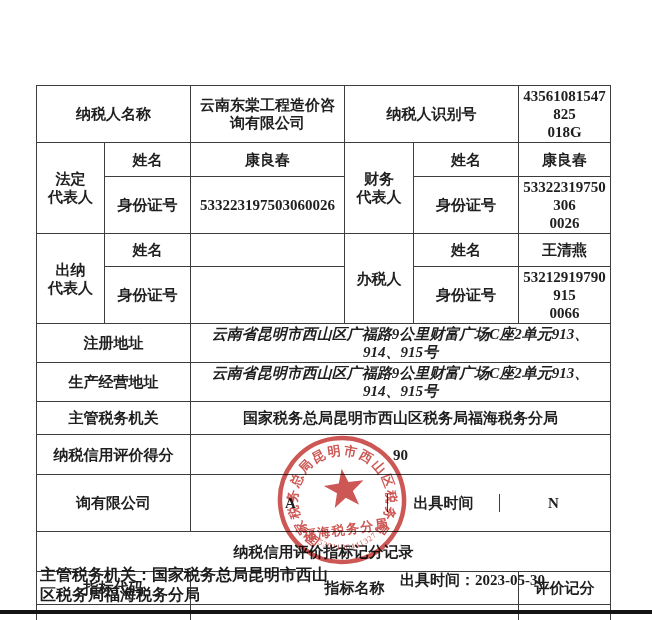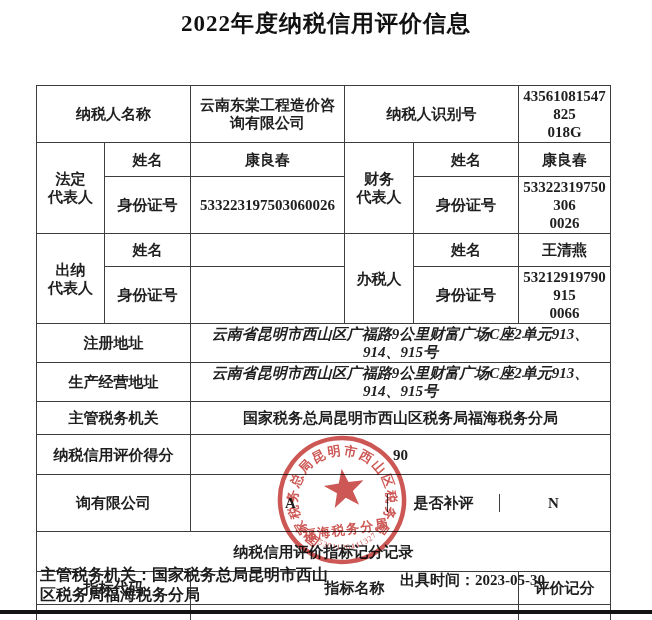--- a/index.html
+++ b/index.html
@@ -33,21 +33,20 @@
 
   .seal { position:absolute; left:257px; top:415px; width:170px; height:170px;
           transform:rotate(-8deg); mix-blend-mode:multiply; opacity:0.88; pointer-events:none; }
   .seal text { font-family:"Liberation Serif", serif; }
 </style>
 </head>
 <body>
 
 <div class="page">
 
-  <div class="doc-title">2022年度纳税信用评价信息</div>
 
   <table class="info">
     <colgroup>
       <col style="width:68px">
         <col style="width:86px">
         <col style="width:154px">
       <col style="width:69px">
         <col style="width:105px">
         <col style="width:92px">
     </colgroup>
@@ -109,21 +108,21 @@
     </tr>
     <tr style="height:40px">
       <td colspan="2">纳税信用评价得分</td>
       <td colspan="4">90</td>
     </tr>
     <tr style="height:31px">
       <td colspan="2">询有限公司</td>
       <td colspan="4" class="p0">
         <div class="r10">
           <div>A</div>
-          <div>是否补评</div>
+          <div>出具时间</div>
           <div>N</div>
         </div>
       </td>
     </tr>
     <tr style="height:40px">
       <td colspan="6">纳税信用评价指标记分记录</td>
     </tr>
     <tr style="height:33px">
       <td colspan="2">指标代码</td>
       <td colspan="3">指标名称</td>

